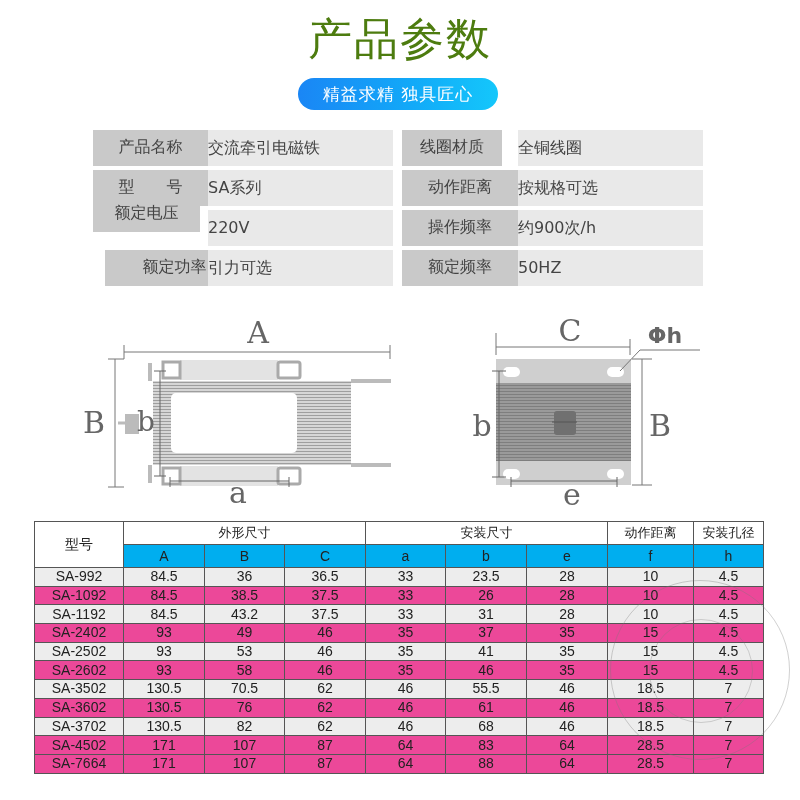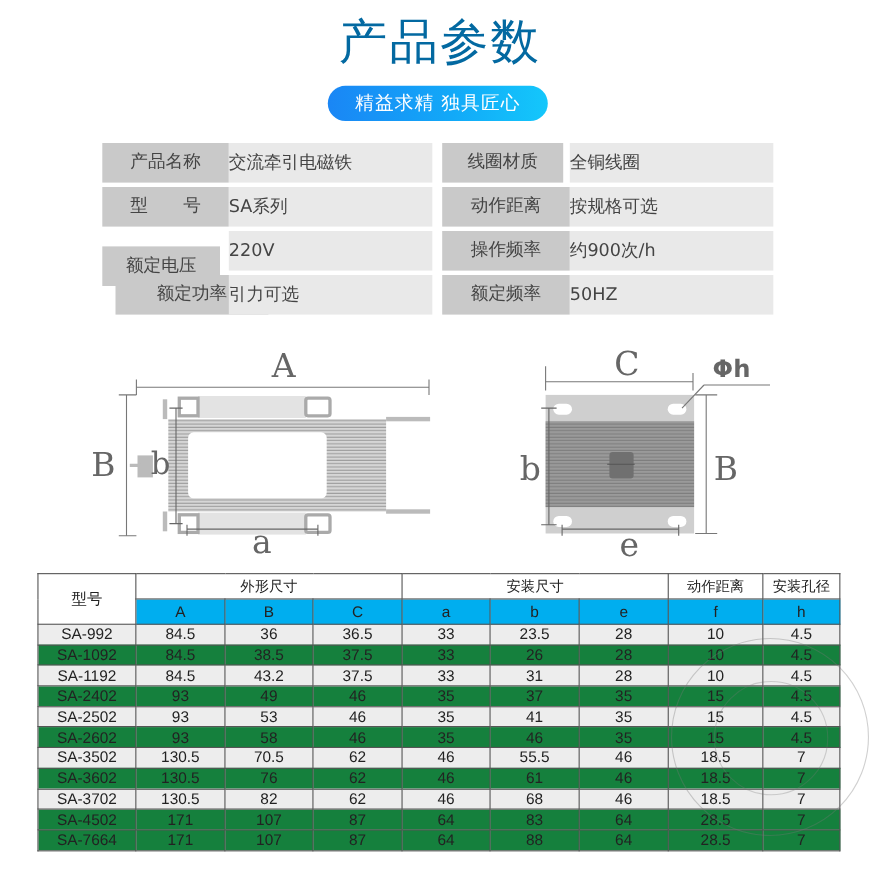--- a/index.html
+++ b/index.html
@@ -1,64 +1,64 @@
 <!DOCTYPE html>
 <html><head>
 <meta charset="utf-8">
 <style>
   * { box-sizing: border-box; margin: 0; padding: 0; }
   html, body { width: 800px; height: 800px; background: #ffffff; overflow: hidden; }
   body { position: relative; font-family: "DejaVu Sans", sans-serif; color: #333; }
 
   .title { position: absolute; left: 0; top: 8px; width: 800px; text-align: center;
-    font-size: 44px; font-weight: 300; color: #0369a1; letter-spacing: 2px; line-height: 62px; }
+    font-size: 44px; font-weight: 300; color: #4d7c0f; letter-spacing: 2px; line-height: 62px; }
 
   .pill { position: absolute; left: 298px; top: 78px; width: 200px; height: 32px; border-radius: 16px;
     background: linear-gradient(90deg, #1a86f5 0%, #12a8f8 55%, #14c7fb 100%);
     color: #fff; font-size: 17px; line-height: 32px; text-align: center; letter-spacing: 1px; }
 
   .spec { position: absolute; height: 36px; font-size: 16px; line-height: 36px; color: #444; }
   .spec.label { background: #c9c9c9; text-align: center; font-family: Liberation Mono, monospace; }
   .spec.value { background: #e9e9e9; }
 
   .diagram { position: absolute; }
 
   table.dims { position: absolute; left: 34px; top: 521px; border-collapse: collapse;
     font-family: "Liberation Sans", sans-serif; font-size: 14px; color: #222; }
   table.dims td, table.dims th { border: 1px solid #555; text-align: center; padding: 0; font-weight: normal; }
   table.dims .grp { height: 23px; background: #fff; font-family: "DejaVu Sans", sans-serif; font-size: 13px; }
   table.dims .sub { height: 23px; background: #00aeef; color: #222; }
   table.dims .model-h { font-family: Liberation Serif, serif; font-size: 14px; }
   table.dims tbody td { height: 18.7px; line-height: 17px; }
   table.dims tbody tr.g td { background: #ededed; }
-  table.dims tbody tr.w td { background: #15803d; }
+  table.dims tbody tr.w td { background: #ec4899; }
 
   .stamp { position: absolute; left: 610px; top: 580px; width: 180px; height: 180px; border-radius: 50%;
     border: 1px solid rgba(120,120,120,0.35); pointer-events: none; }
   .stamp::after { content: ""; position: absolute; left: 38px; top: 38px; width: 102px; height: 102px;
     border-radius: 50%; border: 1px solid rgba(120,120,120,0.3); }
 </style>
 </head>
 <body>
 
 <div class="title">产品参数</div>
 <div class="pill">精益求精 独具匠心</div>
 
 <div>
   <div class="spec label" style="left:93px;top:130px;width:115px">产品名称</div>
   <div class="spec value" style="left:208px;top:130px;width:185px">交流牵引电磁铁</div>
-  <div class="spec label" style="left:402px;top:130px;width:110px">线圈材质</div>
+  <div class="spec label" style="left:402px;top:130px;width:100px">线圈材质</div>
   <div class="spec value" style="left:518px;top:130px;width:185px">全铜线圈</div>
 
   <div class="spec label" style="left:93px;top:170px;width:115px">型　　号</div>
   <div class="spec value" style="left:208px;top:170px;width:185px">SA系列</div>
   <div class="spec label" style="left:402px;top:170px;width:116px">动作距离</div>
   <div class="spec value" style="left:518px;top:170px;width:185px">按规格可选</div>
 
-  <div class="spec label" style="left:93px;top:224px;width:107px">额定电压</div>
+  <div class="spec label" style="left:93px;top:196px;width:107px">额定电压</div>
   <div class="spec value" style="left:208px;top:210px;width:185px">220V</div>
   <div class="spec label" style="left:402px;top:210px;width:116px">操作频率</div>
   <div class="spec value" style="left:518px;top:210px;width:185px">约900次/h</div>
 
   <div class="spec label" style="left:105px;top:250px;width:139px">额定功率</div>
   <div class="spec value" style="left:208px;top:250px;width:185px">引力可选</div>
   <div class="spec label" style="left:402px;top:250px;width:116px">额定频率</div>
   <div class="spec value" style="left:518px;top:250px;width:185px">50HZ</div>
 </div>
 

